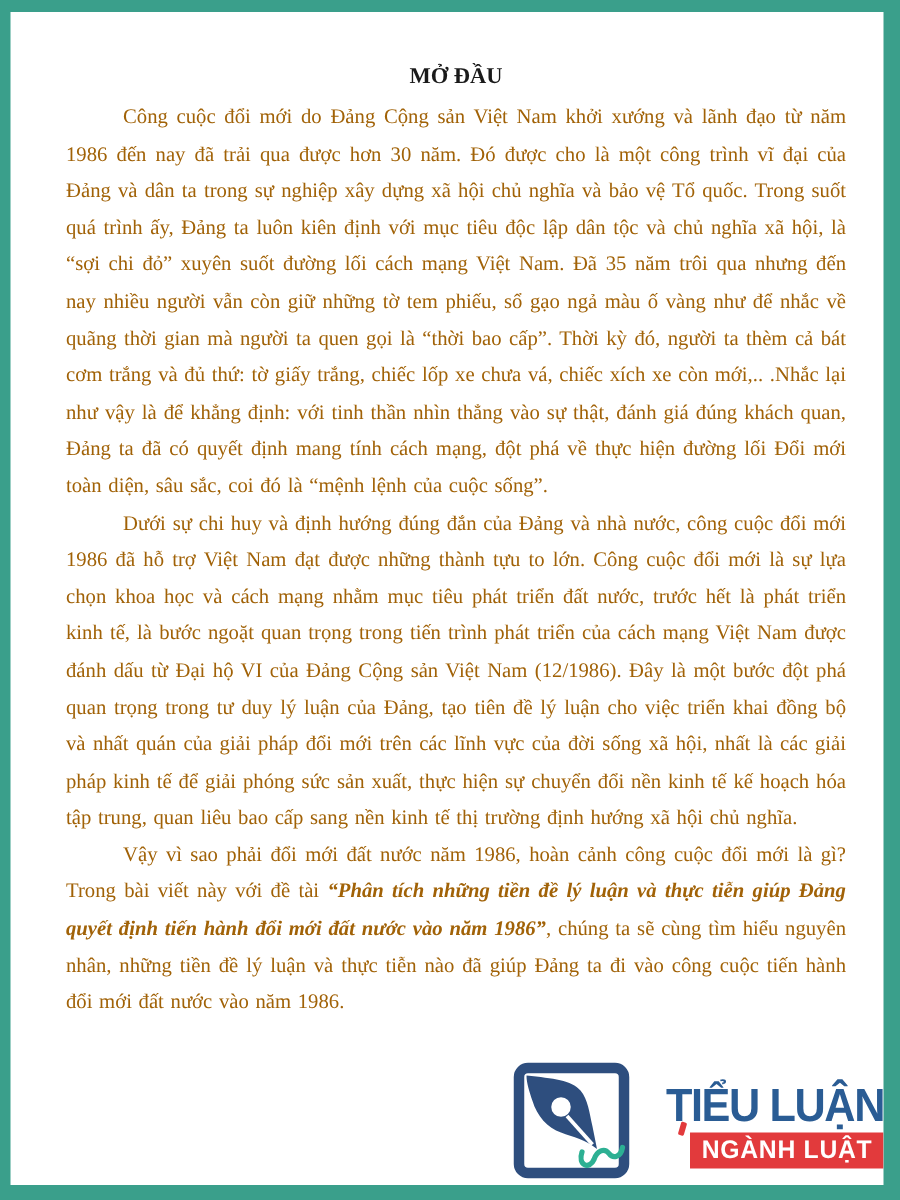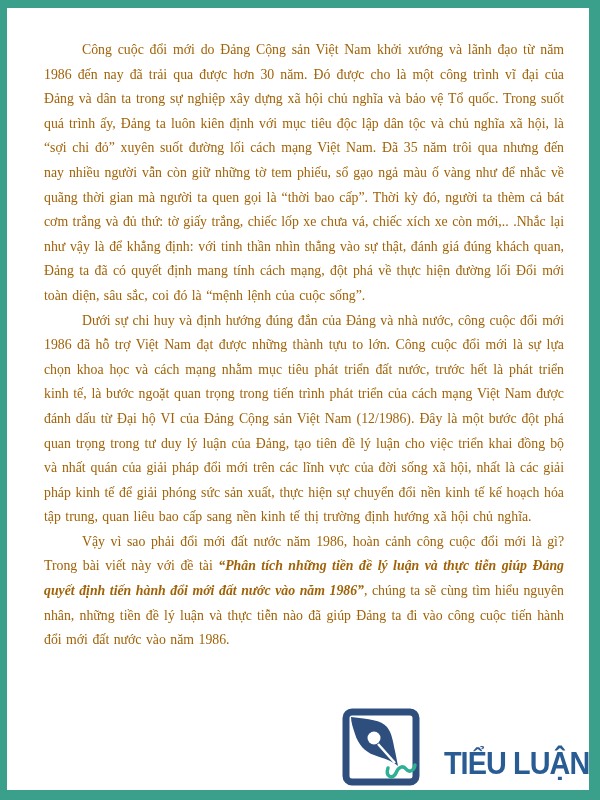--- a/index.html
+++ b/index.html
@@ -102,30 +102,35 @@
   .pen-nib   { fill: var(--pen-color, #2e4e7e); }
   .pen-hole  { fill: #ffffff; }
   .pen-slit  { stroke: #ffffff; stroke-width: 2.5; }
   .pen-wave  { fill: none; stroke: var(--squiggle-color, #2db093); stroke-width: 3.5; stroke-linecap: round; }
 </style>
 </head>
 <body>
 
 <div class="frame">
   <div class="doc">
+    <h1 class="doc-title">MỞ ĐẦU</h1>
     <p class="body-para"><span>Công cuộc đổi mới do Đảng Cộng sản Việt Nam khởi xướng và lãnh đạo từ năm 1986 đến nay đã trải qua được hơn 30 năm. Đó được cho là một công trình vĩ đại của Đảng và dân ta trong sự nghiệp xây dựng xã hội chủ nghĩa và bảo vệ Tổ quốc. Trong suốt quá trình ấy, Đảng ta luôn kiên định với mục tiêu độc lập dân tộc và chủ nghĩa xã hội, là “sợi chi đỏ” xuyên suốt đường lối cách mạng Việt Nam. Đã 35 năm trôi qua nhưng đến nay nhiều người vẫn còn giữ những tờ tem phiếu, sổ gạo ngả màu ố vàng như để nhắc về quãng thời gian mà người ta quen gọi là “thời bao cấp”. Thời kỳ đó, người ta thèm cả bát cơm trắng và đủ thứ: tờ giấy trắng, chiếc lốp xe chưa vá, chiếc xích xe còn mới,.. .Nhắc lại như vậy là để khẳng định: với tinh thần nhìn thẳng vào sự thật, đánh giá đúng khách quan, Đảng ta đã có quyết định mang tính cách mạng, đột phá về thực hiện đường lối Đổi mới toàn diện, sâu sắc, coi đó là “mệnh lệnh của cuộc sống”.</span></p>
     <p class="body-para"><span>Dưới sự chi huy và định hướng đúng đắn của Đảng và nhà nước, công cuộc đổi mới 1986 đã hỗ trợ Việt Nam đạt được những thành tựu to lớn. Công cuộc đổi mới là sự lựa chọn khoa học và cách mạng nhằm mục tiêu phát triển đất nước, trước hết là phát triển kinh tế, là bước ngoặt quan trọng trong tiến trình phát triển của cách mạng Việt Nam được đánh dấu từ Đại hộ VI của Đảng Cộng sản Việt Nam (12/1986). Đây là một bước đột phá quan trọng trong tư duy lý luận của Đảng, tạo tiên đề lý luận cho việc triển khai đồng bộ và nhất quán của giải pháp đổi mới trên các lĩnh vực của đời sống xã hội, nhất là các giải pháp kinh tế để giải phóng sức sản xuất, thực hiện sự chuyển đổi nền kinh tế kế hoạch hóa tập trung, quan liêu bao cấp sang nền kinh tế thị trường định hướng xã hội chủ nghĩa.</span></p>
     <p class="body-para"><span>Vậy vì sao phải đổi mới đất nước năm 1986, hoàn cảnh công cuộc đổi mới là gì? Trong bài viết này với đề tài </span><span class="em">“Phân tích những tiền đề lý luận và thực tiễn giúp Đảng quyết định tiến hành đổi mới đất nước vào năm 1986”</span><span>, chúng ta sẽ cùng tìm hiểu nguyên nhân, những tiền đề lý luận và thực tiễn nào đã giúp Đảng ta đi vào công cuộc tiến hành đổi mới đất nước vào năm 1986.</span></p>
   </div>
 
   <div class="logo">
     <svg class="pen" width="80" height="80" viewBox="0 0 80 80" aria-hidden="true">
       <rect class="pen-frame" x="5" y="5" width="70" height="70" rx="6"></rect>
       <path class="pen-nib" d="M10,10 C28,12 40,13 46,20 C51,26 52,35 54,44 L57,59 C50,53 41,51 33,48 C24,45 17,37 14,27 C12,21 10,15 10,10 Z"></path>
       <circle class="pen-hole" cx="33" cy="31" r="6.5"></circle>
       <line class="pen-slit" x1="37" y1="37" x2="54" y2="56"></line>
       <path class="pen-wave" d="M47,61 C44,70 52,73 55,66 C57,60 62,58 65,62 C68,66 73,64 74,58"></path>
     </svg>
     <div class="logo-text">
       <div class="logo-title">TIỂU LUẬN</div>
+      <div class="logo-sub-wrap">
+        <span class="accent"></span>
+        <span class="logo-sub">NGÀNH LUẬT</span>
+      </div>
     </div>
   </div>
 </div>
 
 </body></html>

